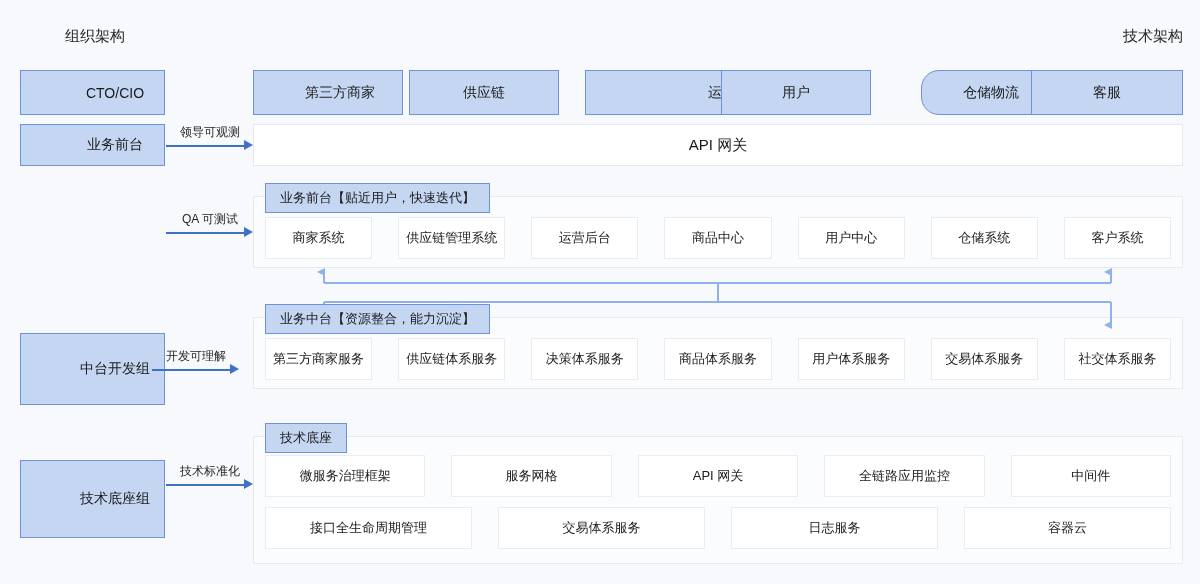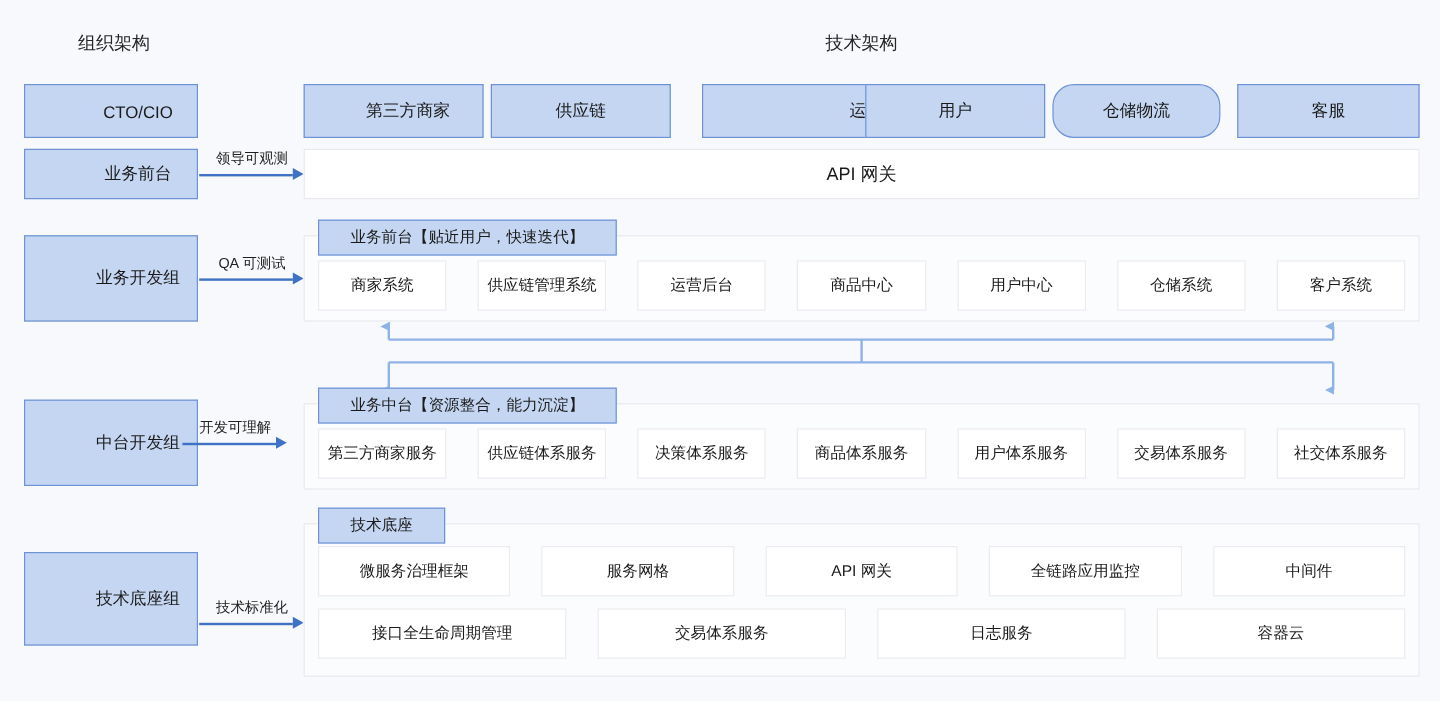--- a/index.html
+++ b/index.html
@@ -14,21 +14,21 @@
 
   
   .col-title {
     position: absolute;
     font-size: 15px;
     color: #262626;
     text-align: center;
     white-space: nowrap;
   }
   #title-org  { left: 20px;  top: 27px; width: 150px; }
-  #title-tech { left: 253px; top: 27px; width: 930px; }
+  #title-tech { left: 253px; top: 27px; width: 930px; text-align: right; }
 
   
   .org-box {
     position: absolute;
     left: 20px;
     width: 145px;
     background: #c5d6f2;
     border: 1px solid #6d93d6;
     display: flex;
     align-items: center;
@@ -97,21 +97,21 @@
     position: absolute;
     left: 253px;
     width: 930px;
     background: #fbfcfe;
     border: 1px solid #e7e9ef;
   }
   .section-header {
     position: absolute;
     left: 11px; top: -14px;
     height: 30px;
-    padding: 0 26px;
+    padding: 0 14px;
     background: #c5d6f2;
     border: 1px solid #6d93d6;
     display: flex; align-items: center;
     font-size: 13px; color: #1a1a1a;
     white-space: nowrap;
     z-index: 3;
   }
   .cells {
     position: absolute;
     left: 11px; right: 11px;
@@ -123,21 +123,21 @@
     height: 42px;
     background: #ffffff;
     border: 1px solid #ececf0;
     display: flex; align-items: center; justify-content: center;
     font-size: 13px; color: #1a1a1a;
     white-space: nowrap;
   }
 
   #sec-front { top: 196px; height: 72px; }
   #sec-front .cells { top: 20px; }
-  #sec-mid   { top: 336px; height: 72px; }
+  #sec-mid   { top: 317px; height: 72px; }
   #sec-mid   .cells { top: 20px; }
   #sec-base  { top: 436px; height: 128px; }
   #sec-base .cells-r1 { top: 18px; }
   #sec-base .cells-r2 { top: 70px; }
 
   
   #connectors { position: absolute; left: 0; top: 0; width: 1200px; height: 584px; pointer-events: none; }
 </style>
 </head>
 <body>
@@ -146,23 +146,20 @@
 
   <div class="col-title" id="title-org">组织架构</div>
   <div class="col-title" id="title-tech">技术架构</div>
 
   <div class="org-box" style="top:70px;height:45px;">
     <span>CTO/CIO</span>
   </div>
   <div class="org-box" style="top:124px;height:42px;">
     <span>业务前台</span>
   </div>
-  <div class="org-box" style="top:196px;height:72px;">
-    <span>业务开发组</span>
-  </div>
   <div class="org-box" style="top:333px;height:72px;">
     <span>中台开发组</span>
   </div>
   <div class="org-box" style="top:460px;height:78px;">
     <span>技术底座组</span>
   </div>
 
   <div class="arrow-group" style="left:166px; top:124px; width:87px; height:42px;">
     <div class="arrow-line" style="left:0; width:78px;"></div>
     <div class="arrow-head" style="left:78px;"></div>
@@ -174,39 +171,39 @@
     <div class="arrow-head" style="left:78px;"></div>
     <div class="arrow-label" style="left:44px;">QA 可测试</div>
   </div>
 
   <div class="arrow-group" style="left:152px; top:333px; width:87px; height:72px;">
     <div class="arrow-line" style="left:0; width:78px;"></div>
     <div class="arrow-head" style="left:78px;"></div>
     <div class="arrow-label" style="left:44px;">开发可理解</div>
   </div>
 
-  <div class="arrow-group" style="left:166px; top:480px; width:87px; height:78px;padding-left:19px;">
+  <div class="arrow-group" style="left:166px; top:445px; width:87px; height:78px;padding-left:19px;">
     <div class="arrow-line" style="left:0; width:78px;"></div>
     <div class="arrow-head" style="left:78px;"></div>
     <div class="arrow-label" style="left:44px;">技术标准化</div>
   </div>
 
   <div class="chip" style="left:253px;  width:150px;padding-left:24px;">
     <span>第三方商家</span>
   </div>
   <div class="chip" style="left:409px;  width:150px;">
     <span>供应链</span>
   </div>
   <div class="chip" style="left:585px;  width:152px;justify-content:flex-end;">
     <span>运营</span>
   </div>
   <div class="chip" style="left:721px;  width:150px;">
     <span>用户</span>
   </div>
-  <div class="chip" style="left:877px;  width:140px;border-radius:18px;">
+  <div class="chip" style="left:921px;  width:140px;border-radius:18px;">
     <span>仓储物流</span>
   </div>
   <div class="chip" style="left:1031px; width:152px;">
     <span>客服</span>
   </div>
 
   <div id="api-gateway">
     <span>API 网关</span>
   </div>
 

